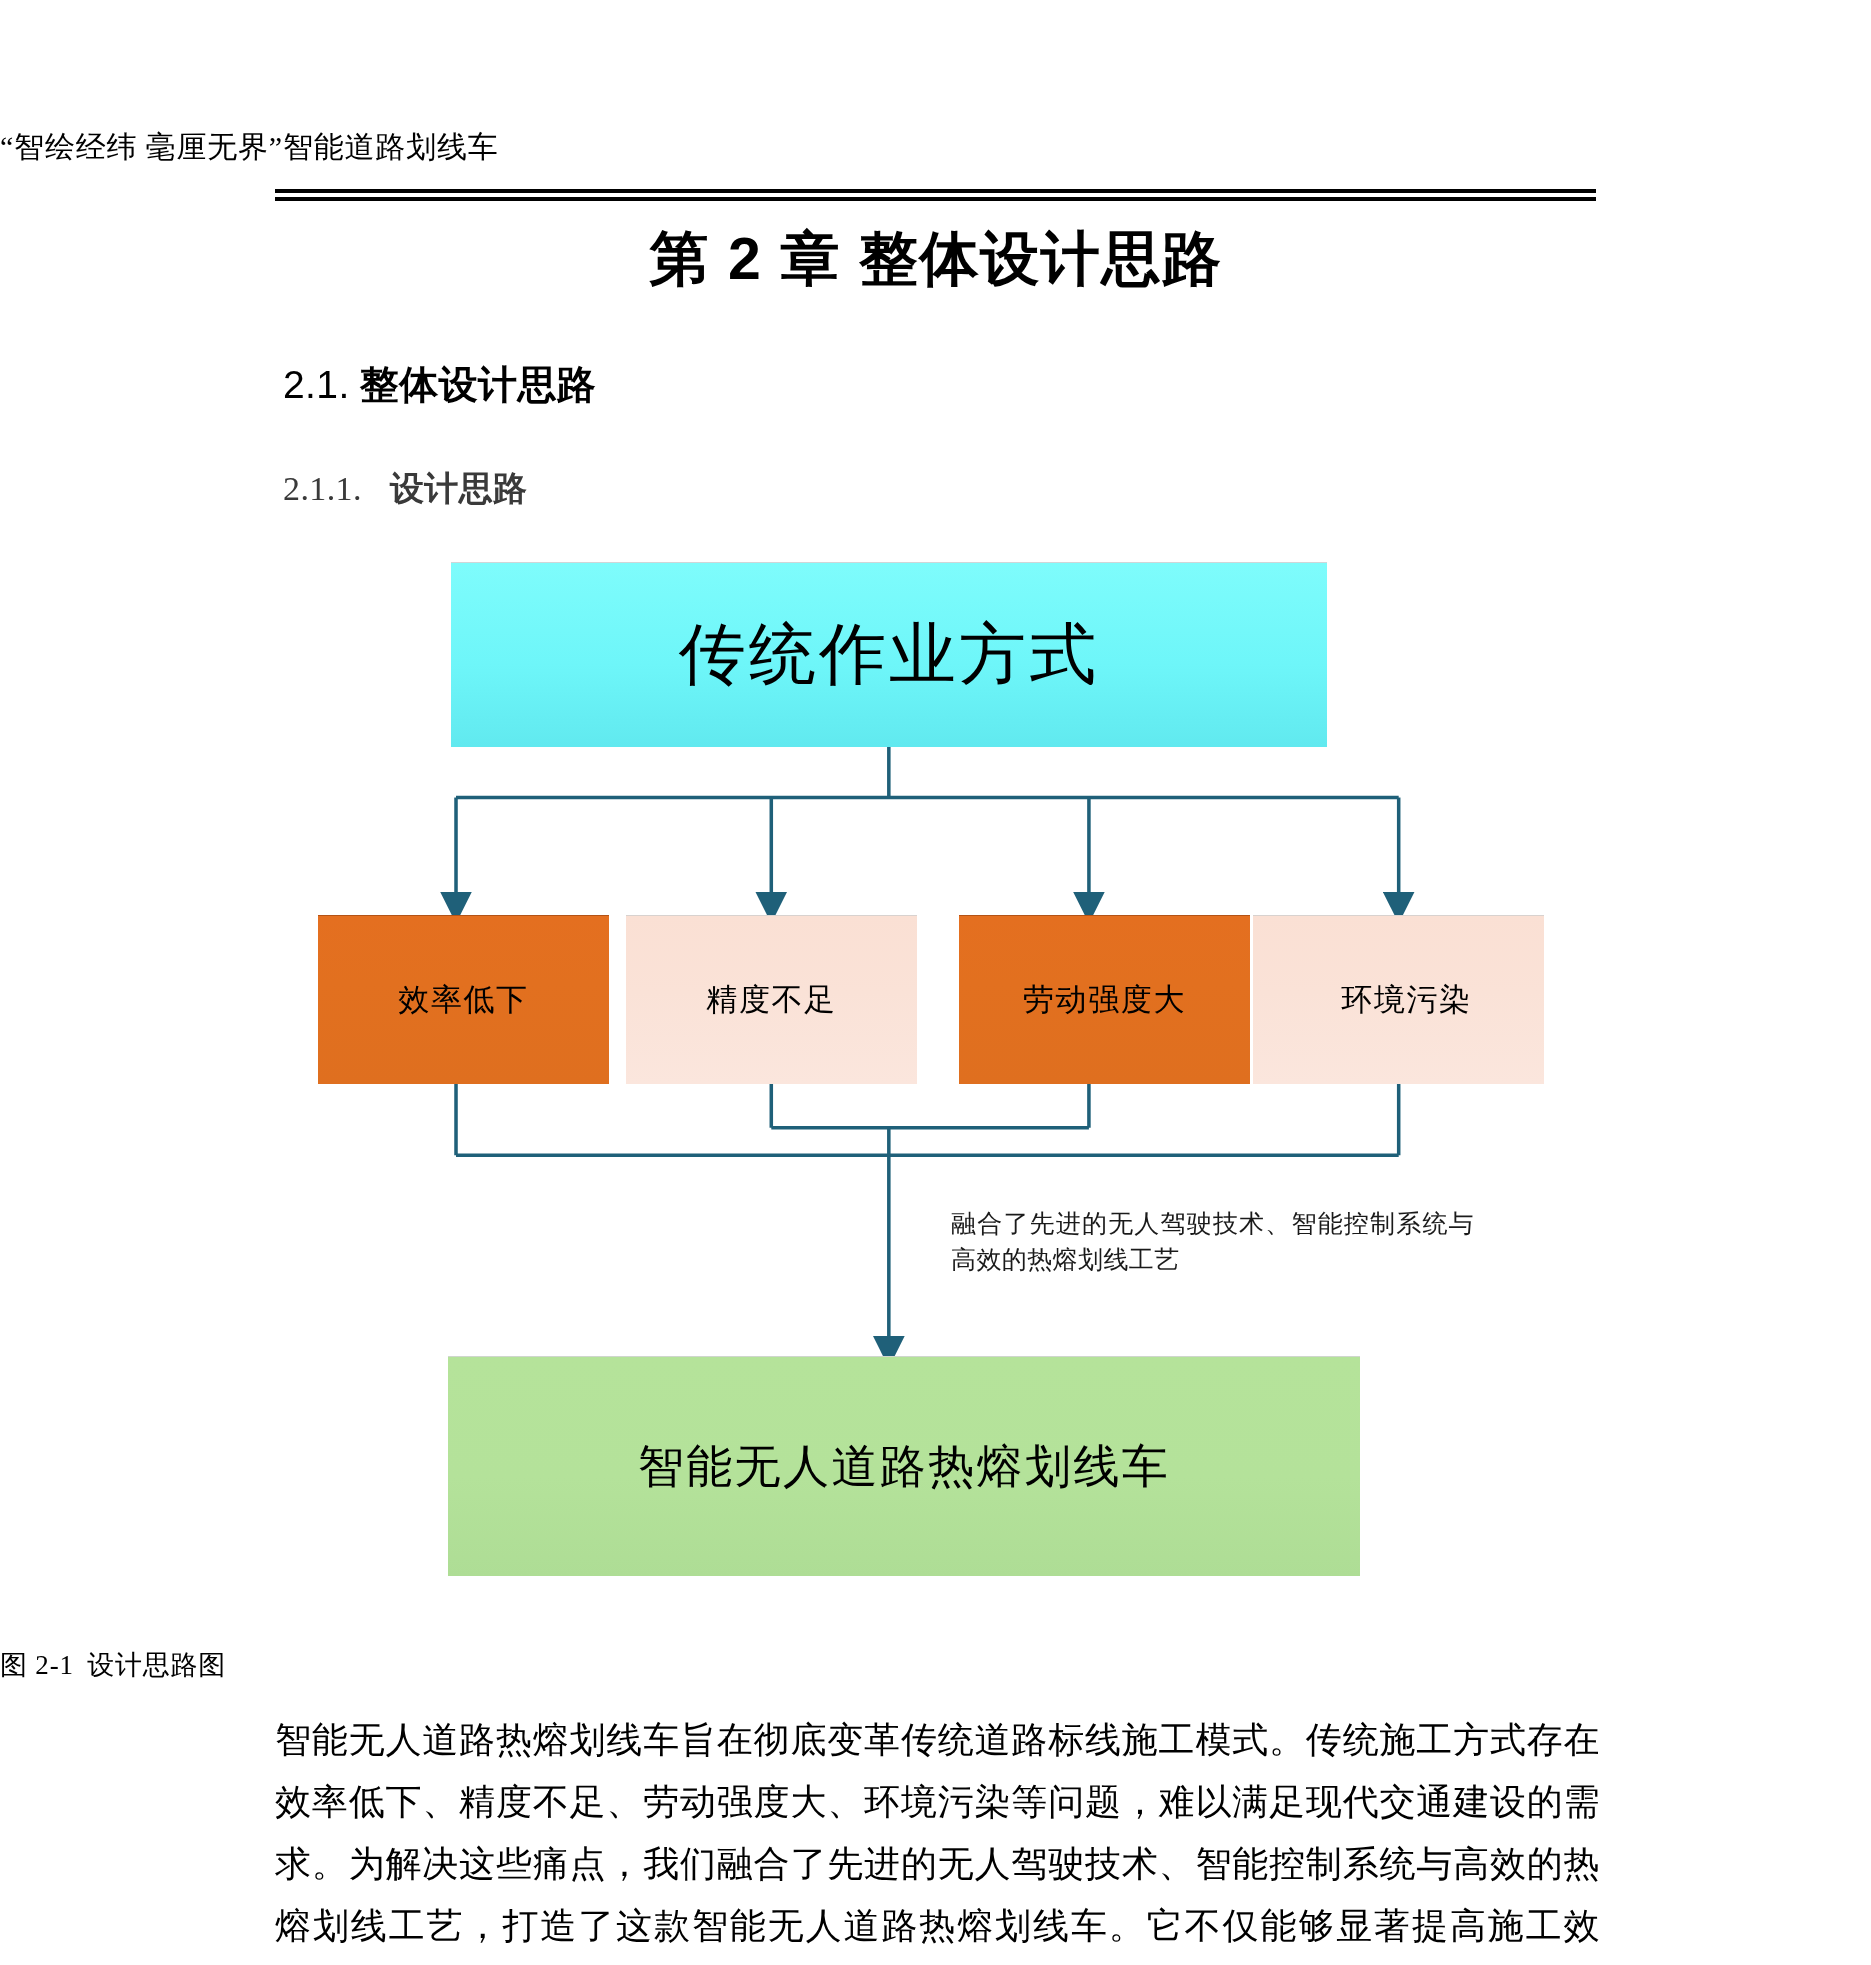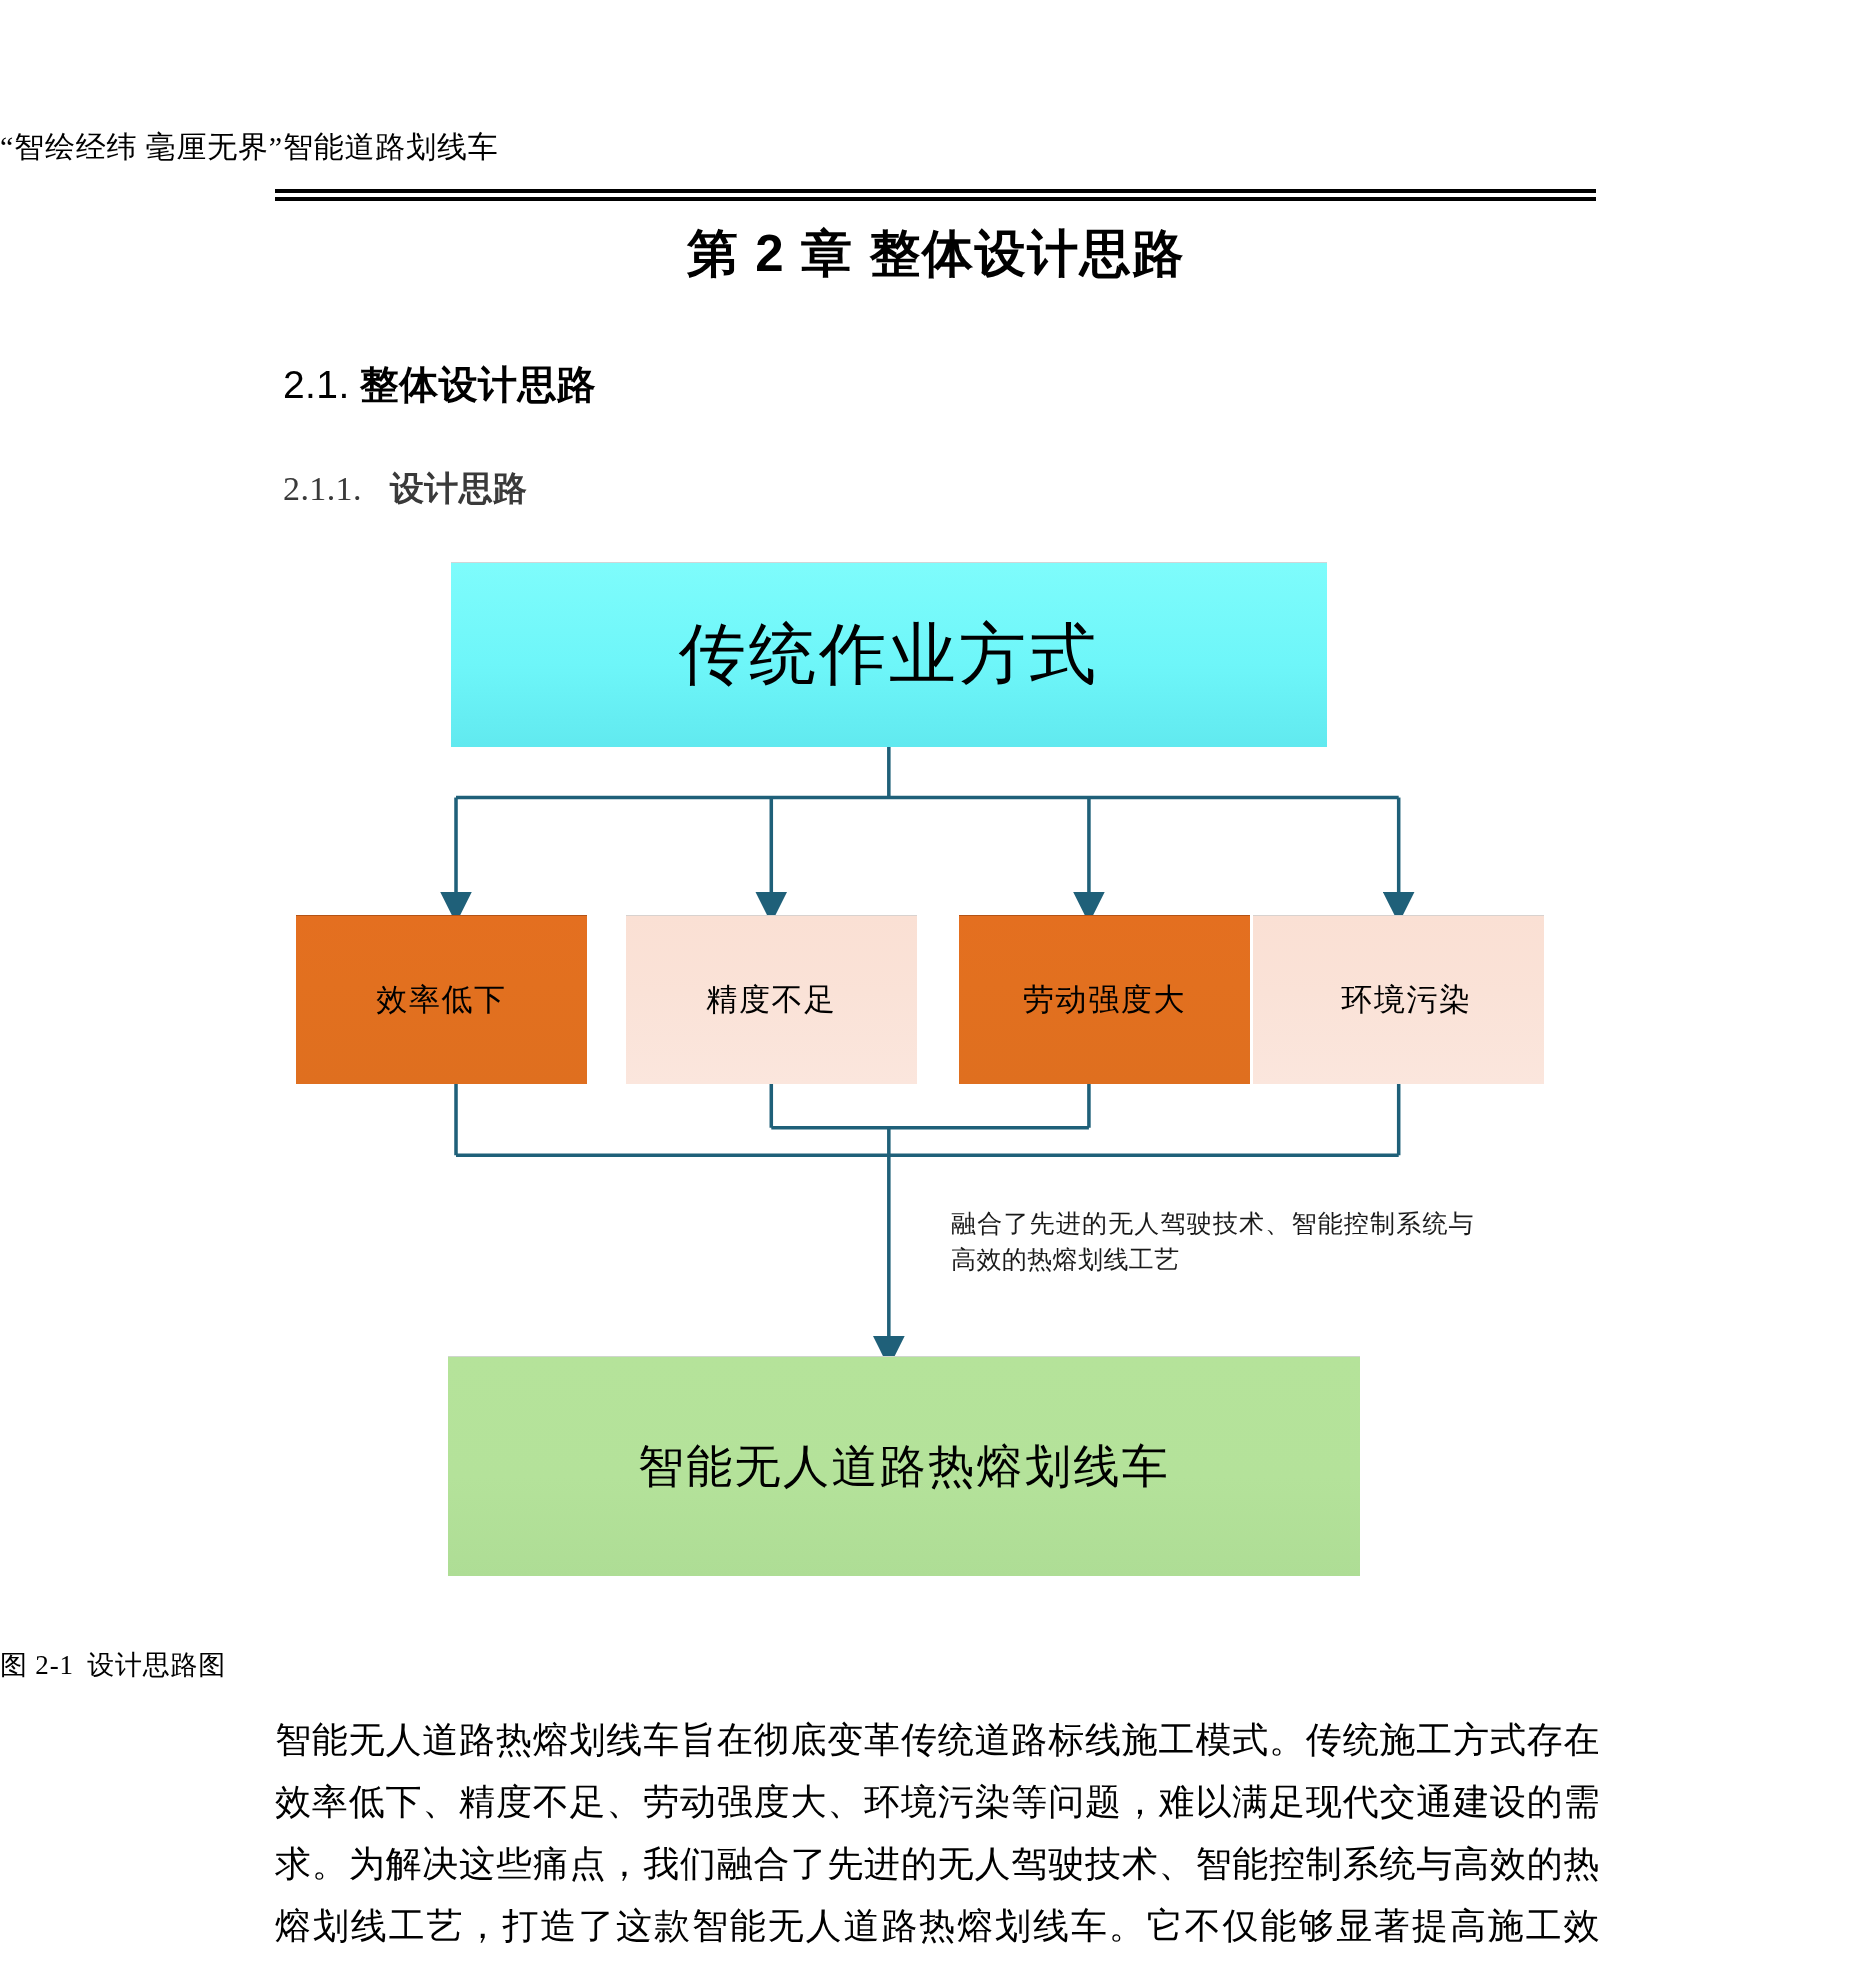--- a/index.html
+++ b/index.html
@@ -53,21 +53,21 @@
 
   
   .chapter-title {
     position: absolute;
     left: 0;
     top: 220px;
     width: 100%;
     text-align: center;
     font-family: "Liberation Sans", "DejaVu Sans", sans-serif;
     font-weight: bold;
-    font-size: 51px;
+    font-size: 59px;
     letter-spacing: 1.6px;
     color: #000;
   }
 
   
   .h2 {
     position: absolute;
     left: 283px;
     top: 358px;
     font-family: "Liberation Sans", "DejaVu Sans", sans-serif;
@@ -146,21 +146,21 @@
     letter-spacing: 1.6px;
   }
   .node-mid.orange {
     background: linear-gradient(180deg, #e46f20 0%, #e2701f 40%, #df6f1f 100%);
     border-top: 1.2px solid #b35316;
   }
   .node-mid.pale {
     background: linear-gradient(180deg, #fae0d4 0%, #fae2d7 45%, #fbe6dd 100%);
     border-top: 1.2px solid #d8d2cf;
   }
-  .node-mid.m1 { left: 296px; }
+  .node-mid.m1 { left: 318px; }
   .node-mid.m2 { left: 626px; }
   .node-mid.m3 { left: 943px; margin-left: 16px; }
   .node-mid.m4 { left: 1253px; padding-left: 16px; }
 
   .node-bottom {
     left: 448px;
     top: 814px;
     width: 912px;
     height: 220px;
     background: linear-gradient(180deg, #b5e39a 0%, #b4e29a 55%, #aedd95 100%);

